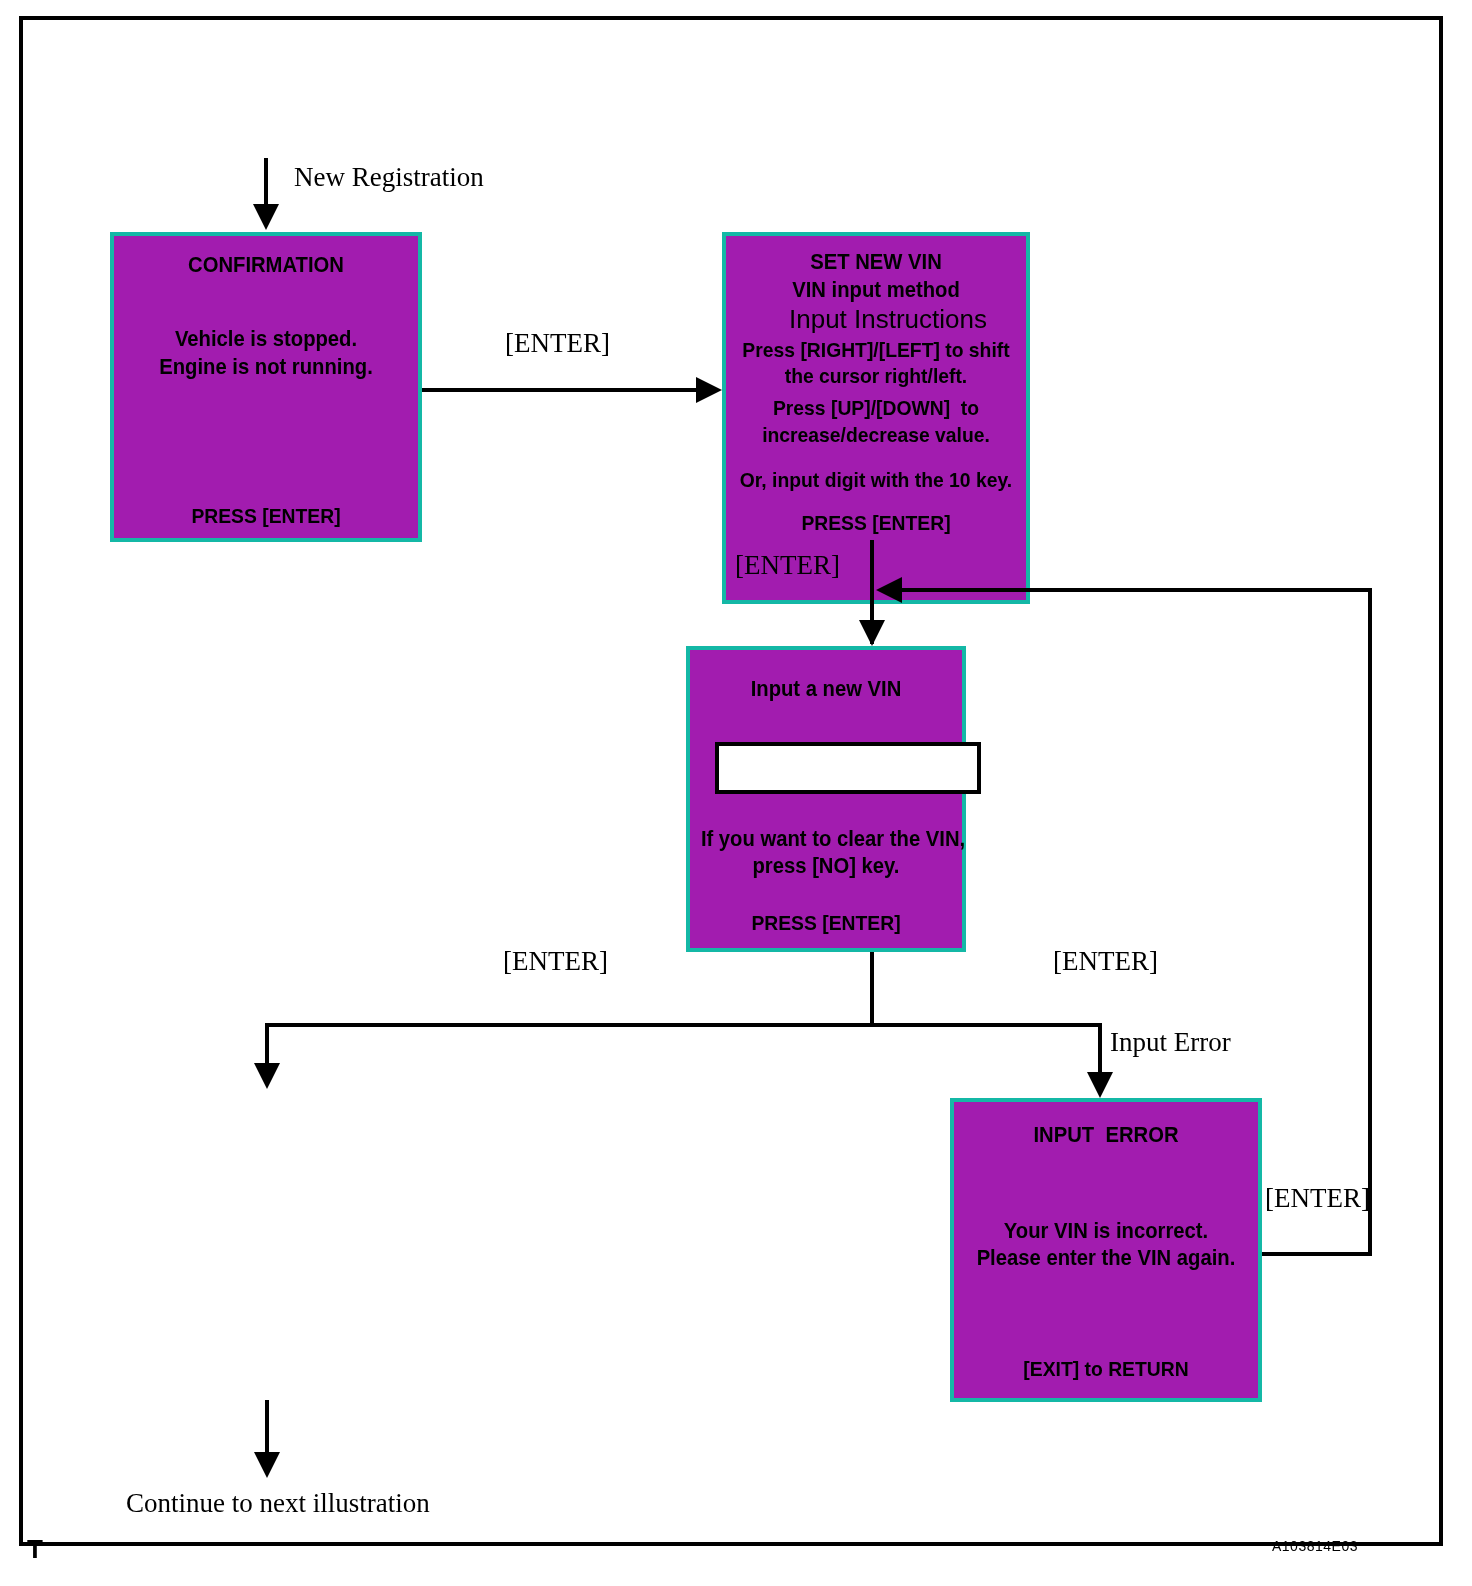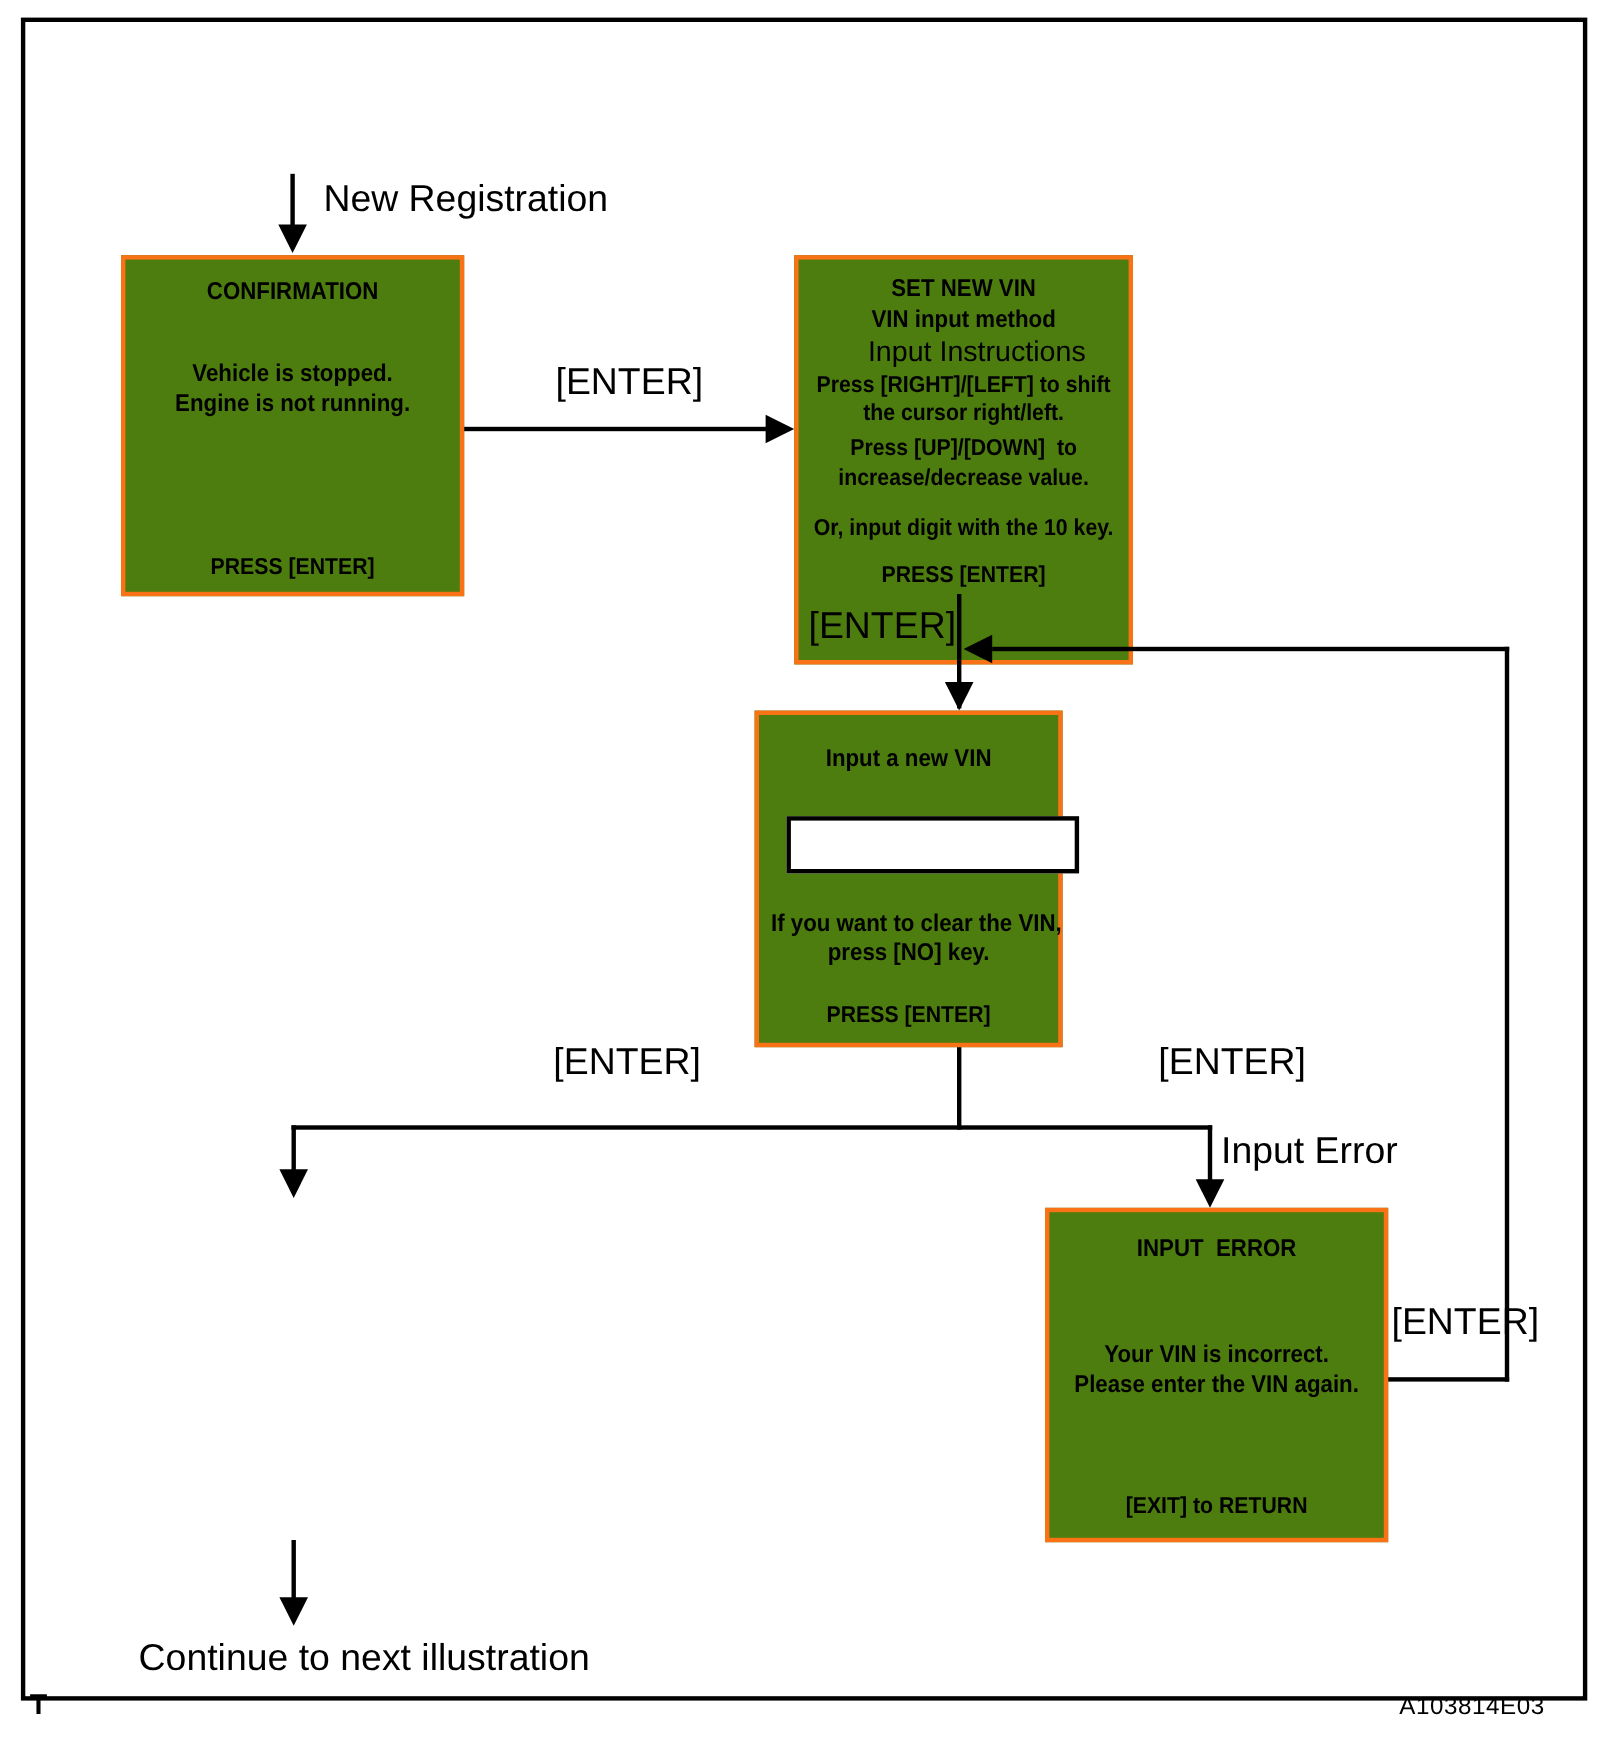--- a/index.html
+++ b/index.html
@@ -22,23 +22,23 @@
     position: absolute;
     left: 19px;
     top: 16px;
     width: 1424px;
     height: 1530px;
     border: 4px solid #000000;
     box-sizing: border-box;
   }
   .screen-box {
     position: absolute;
-    border: 4px solid #f97316;
+    border: 4px solid #14b8a6;
     box-sizing: border-box;
-    background: #4d7c0f;
+    background: #a21caf;
   }
   
   .scr {
     position: absolute;
     width: 100%;
     left: 0;
     text-align: center;
     font-weight: bold;
     font-family: "Liberation Sans", sans-serif;
     transform: scaleX(0.92);
@@ -47,23 +47,23 @@
   }
   
   .scr.thin {
     font-weight: normal;
     transform: scaleX(1.0);
     margin-left: 12px;
   }
   
   .flow-label {
     position: absolute;
-    font-family: Liberation Sans, sans-serif;
+    font-family: Liberation Serif, serif;
     font-weight: normal;
-    font-size: 34px;
+    font-size: 27px;
     white-space: pre;
     line-height: 1.0;
   }
   .vline {
     position: absolute;
     background: #000000;
     width: 4px;
   }
   .hline {
     position: absolute;
@@ -109,21 +109,21 @@
     left: 27px;
     top: 1534px;
     font-size: 26px;
     font-weight: bold;
     font-family: "Liberation Sans", sans-serif;
   }
   #figure-code {
     position: absolute;
     left: 1272px;
     top: 1538px;
-    font-size: 22px;
+    font-size: 14px;
     font-family: "Liberation Sans", sans-serif;
     letter-spacing: 0.5px;
   }
 </style>
 </head>
 <body>
 
 <div id="page">
 
   <div id="outer-border"></div>

